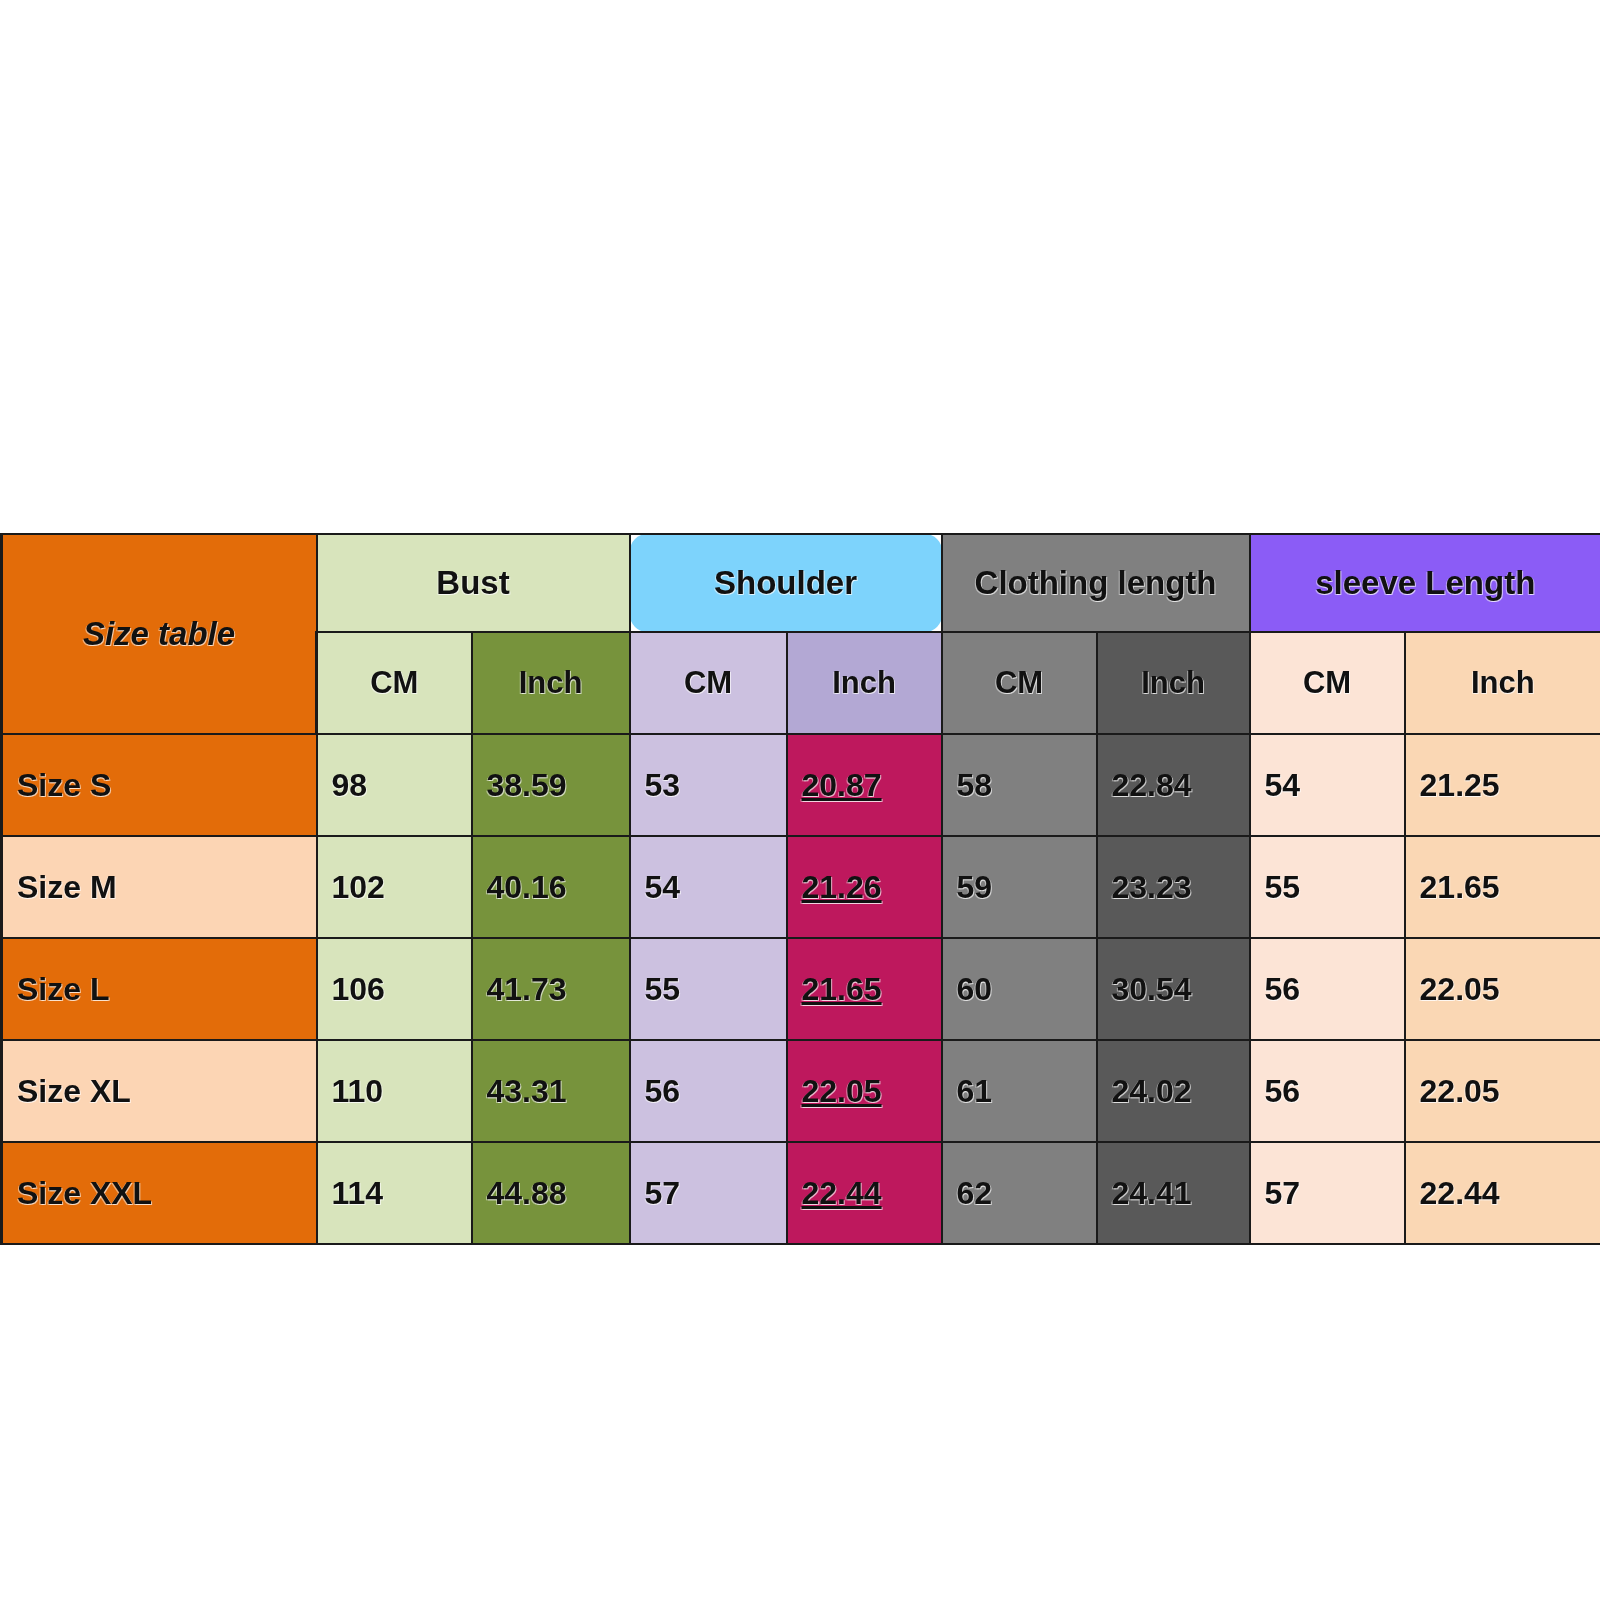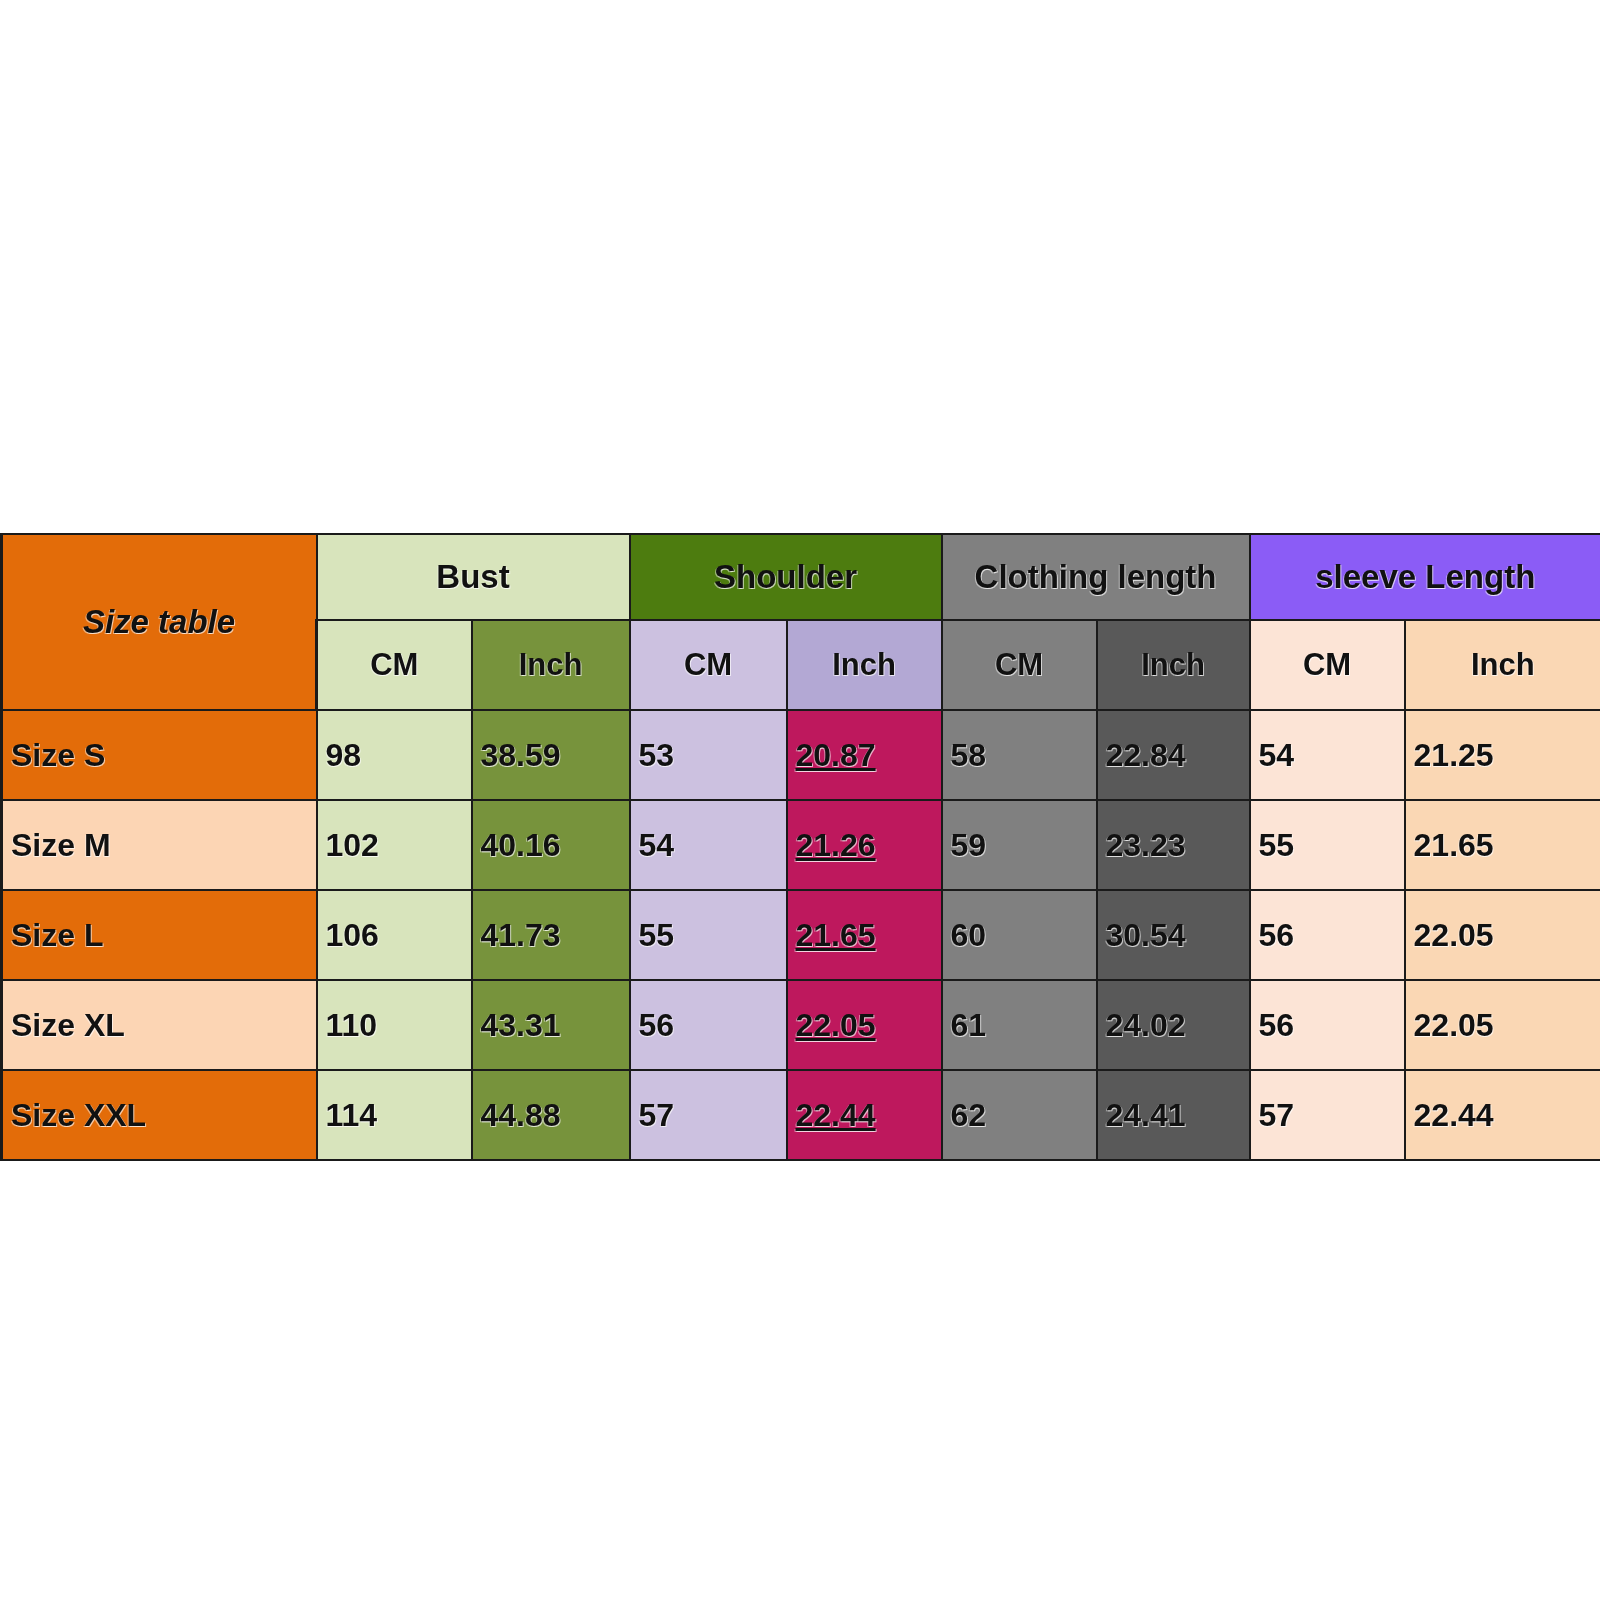--- a/index.html
+++ b/index.html
@@ -35,21 +35,21 @@
     width: 1600px;
     border: 0;
   }
 
   table.size-table td,
   table.size-table th {
     border: 2px solid #1a1a1a;
     vertical-align: middle;
     font-weight: bold;
     color: #111111;
-    padding: 8px;
+    padding: 14px;
     white-space: nowrap;
     text-shadow:
        1px  1px 0 rgba(255,255,255,0.65),
       -1px  1px 0 rgba(255,255,255,0.45);
   }
 
   
   col.c-label  { width: 315px; }
   col.c-bust-cm    { width: 155px; }
   col.c-bust-in    { width: 158px; }
@@ -68,21 +68,21 @@
   
   th.corner-cell {
     background: #e36c09;
     font-size: 31px;
     color: #111111;
     font-style: italic;
   }
 
   
   th.grp-bust   { background: #d8e4bc; }
-  th.grp-sh     { background: #4d7c0f; }
+  th.grp-sh     { background: #7dd3fc; border-radius: 17px; }
   th.grp-cl     { background: #808080; }
   th.grp-sl     { background: #8b5cf6; }
 
   
   th.u-bust-cm { background: #d8e4bc; }
   th.u-bust-in { background: #77933c; }
   th.u-sh-cm   { background: #ccc1e0; }
   th.u-sh-in   { background: #b3a8d4; }
   th.u-cl-cm   { background: #808080; }
   th.u-cl-in   { background: #595959; }

